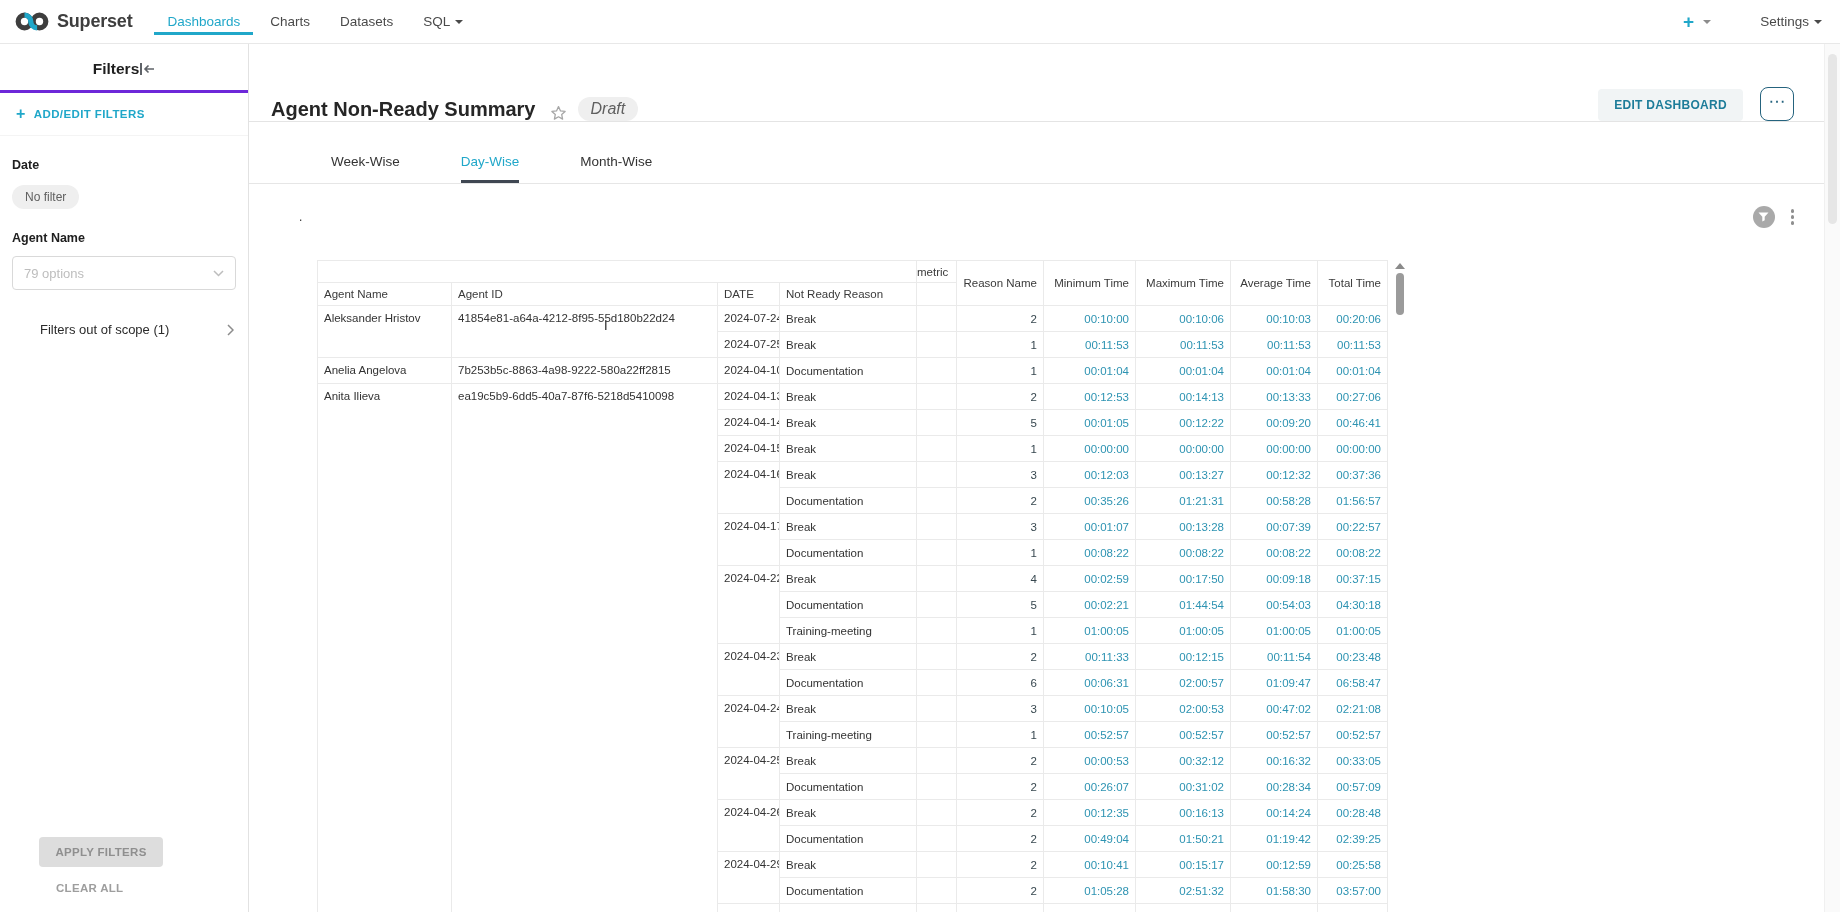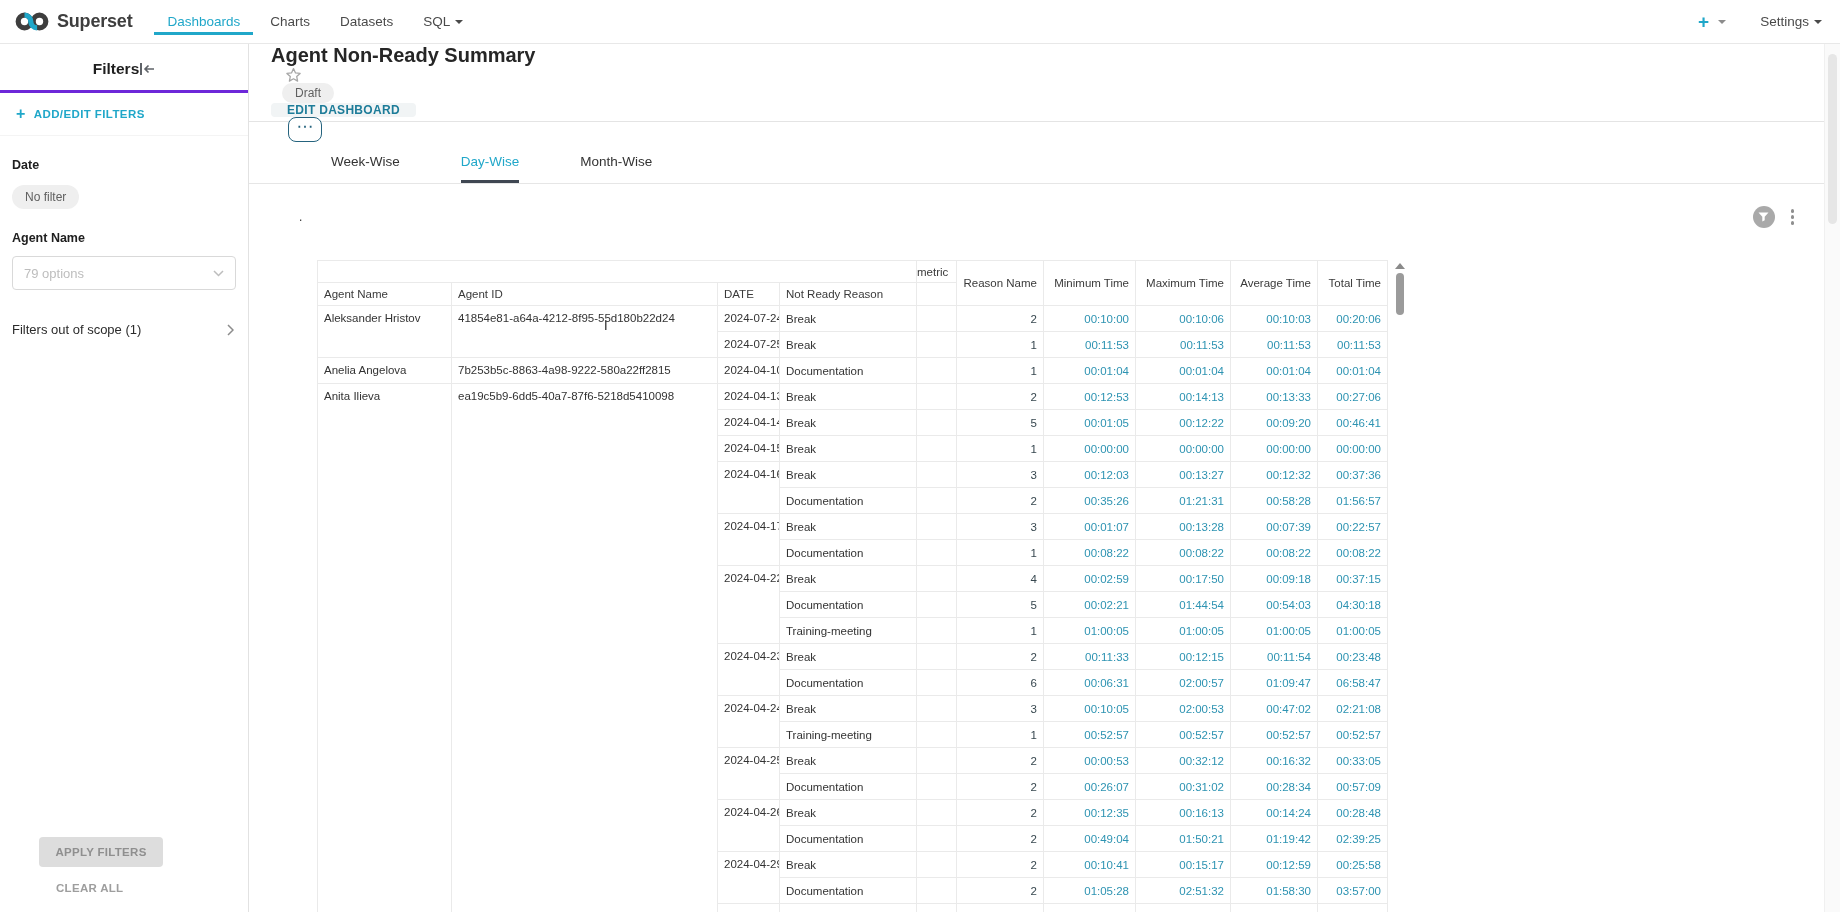--- a/index.html
+++ b/index.html
@@ -15,57 +15,57 @@
   .main-nav { display:flex; align-items:stretch; margin-left:20px; }
   .nav-item { display:flex; align-items:center; font-size:13.5px; color:#4A4A4A;
     margin:8px 15px; cursor:pointer; position:relative; }
   .nav-item.active { color:#20A7C9; }
   .nav-item.active::after { content:""; position:absolute; left:-13px; right:-13px; bottom:0;
     height:3px; background:#20A7C9; }
   .caret { width:0; height:0; border-left:4px solid transparent; border-right:4px solid transparent;
     border-top:4px solid #8C8C8C; display:inline-block; margin-left:5px; }
   .nav-right { margin-left:auto; display:flex; align-items:center; padding-right:18px; }
   .nav-plus { color:#20A7C9; font-size:19px; font-weight:700; line-height:1; margin-right:4px; }
-  .nav-settings { display:flex; align-items:center; font-size:13.5px; color:#4A4A4A; margin-left:34px; }
+  .nav-settings { display:flex; align-items:center; font-size:13.5px; color:#4A4A4A; margin-left:49px; }
 
   
   .filterbar { position:absolute; top:44px; left:0; bottom:0; width:249px; background:#fff;
     border-right:1px solid #E2E2E2; z-index:10; }
   .fb-head { display:flex; align-items:center; justify-content:center;
     padding:16px 16px 12px 16px; border-bottom:3px solid #6d28d9; }
   .fb-title { font-size:15.5px; font-weight:600; color:#1f1f1f; }
   .fb-addedit { display:flex; align-items:center; gap:8px; padding:13px 16px;
     color:#20A7C9; font-size:11.5px; font-weight:700; letter-spacing:0.4px;
     border-bottom:1px solid #F4F4F4; cursor:pointer; }
   .fb-addedit .plus-sm { font-size:16px; font-weight:700; line-height:1; }
   .fb-section { padding:0 12px; margin-top:22px; }
   .fb-label { font-size:12.5px; font-weight:700; color:#202020; }
   .pill { display:inline-block; margin-top:13px; padding:5px 13px; background:#EFEFEF;
     border-radius:13px; font-size:12px; color:#606060; }
   .fb-select { margin-top:11px; height:34px; border:1px solid #D9D9D9; border-radius:4px;
     display:flex; align-items:center; justify-content:space-between; padding:0 11px;
     font-size:13px; color:#BDBDBD; background:#fff; cursor:pointer; }
   .fb-scope { margin-top:32px; padding:0 14px 0 12px; display:flex; align-items:center;
-    justify-content:space-between; font-size:13px; color:#2b2b2b; cursor:pointer; }
+    justify-content:space-between; font-size:13px; color:#2b2b2b; cursor:pointer;margin-left:28px; }
   .fb-footer { position:absolute; bottom:18px; left:0; width:100%; text-align:center; }
   .btn-apply { width:124px; height:30px; background:#DDDDDD; border:none; border-radius:4px;
     color:#8F8F8F; font-size:11.5px; font-weight:700; letter-spacing:0.3px;
     font-family:inherit; margin-left:-46px; }
   .btn-clear { display:block; margin:15px auto 0 auto; background:none; border:none;
     color:#9E9E9E; font-size:11.5px; font-weight:700; letter-spacing:0.3px;
     font-family:inherit; margin-left:56px; }
 
   
   .dash { position:absolute; left:249px; top:44px; right:0; bottom:0; background:#fff; }
   .dash-header { position:absolute; top:0; left:0; right:0; height:78px;
-    border-bottom:1px solid #E4E4E4; display:flex; align-items:flex-start; padding:0 22px;flex-direction:column; }
+    border-bottom:1px solid #E4E4E4; display:flex; align-items:flex-end; padding:0 22px; }
   .dash-title { font-size:20px; font-weight:600; color:#262626; }
   .star { margin-left:14px; display:flex; align-items:center; }
   .draft-badge { margin-left:11px; padding:3px 13px; background:#EFEFEF; border-radius:12px;
-    font-size:12px; color:#5f5f5f; }
+    font-size:16px; color:#5f5f5f;font-style:italic; }
   .header-spacer { flex:1; }
   .btn-edit { height:32px; padding:0 16px; background:#F1F4F5; border:none; border-radius:4px;
     color:#1D7C99; font-size:12px; font-weight:700; letter-spacing:0.3px; font-family:inherit; }
   .btn-more { width:34px; height:34px; margin-left:17px; margin-right:24px; background:#fff;
     border:1px solid #25637E; border-radius:8px; color:#25637E; font-size:17px; line-height:1;
     font-family:inherit; display:flex; align-items:center; justify-content:center; padding-bottom:6px; }
 
   .dash-tabs { position:absolute; top:78px; left:0; right:0; height:62px;
     border-bottom:1px solid #E6E6E6; display:flex; align-items:flex-end; padding-left:54px; }
   .tab { height:44px; display:flex; align-items:center; margin-right:33px; font-size:13.5px;

